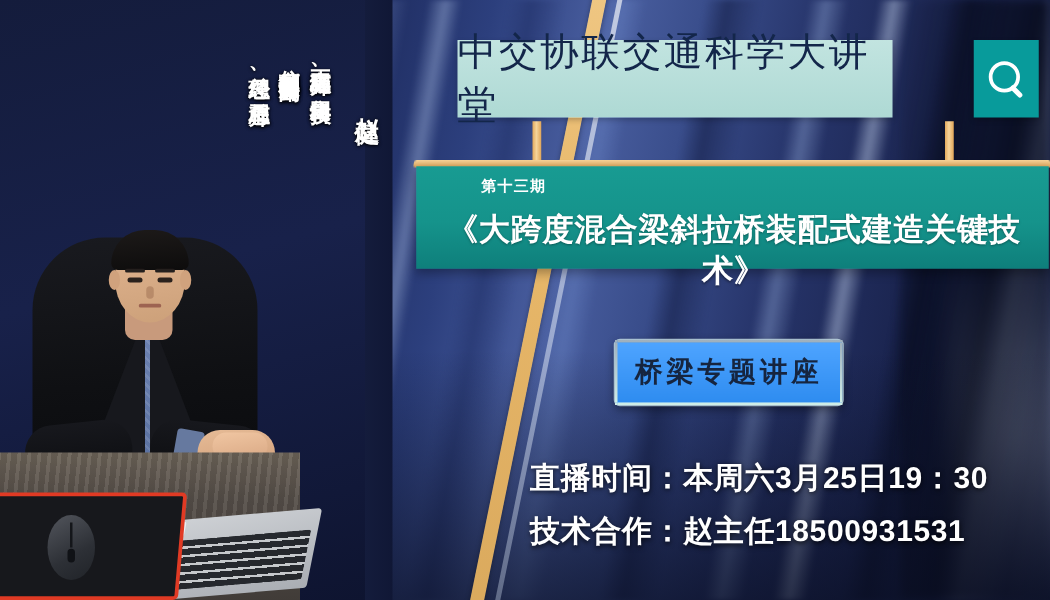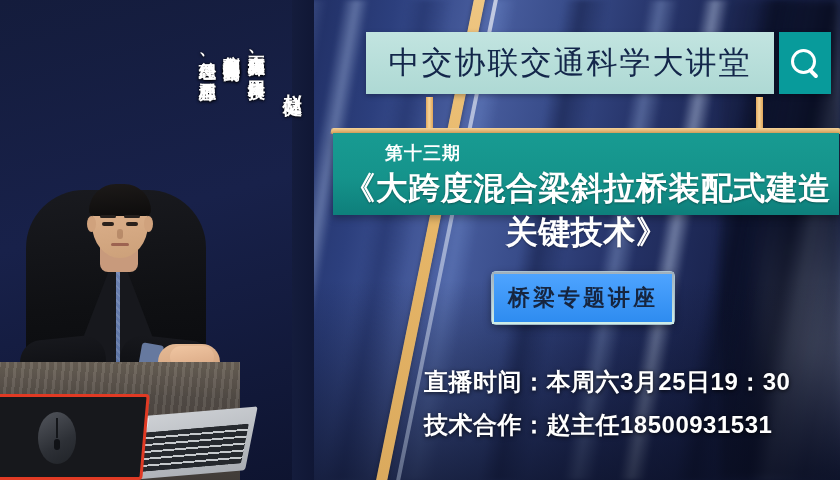--- a/index.html
+++ b/index.html
@@ -114,21 +114,21 @@
   .vtext{position:absolute;top:0;left:0;}
   .vcol{position:absolute;writing-mode:vertical-rl;text-orientation:upright;
     color:#fff;font-weight:bold;letter-spacing:1px;white-space:nowrap;
     text-shadow:0 1px 3px rgba(0,0,0,.85),0 0 1px rgba(0,0,0,.9);}
   .vcol-name{left:280px;top:78px;font-size:20px;letter-spacing:3px;}
   .vcol-1{left:245px;top:42px;font-size:17px;}
   .vcol-2{left:220px;top:42px;font-size:17px;}
   .vcol-3{left:196px;top:48px;font-size:17px;}
 
   
-  .banner-top{position:absolute;left:366px;top:32px;width:408px;height:62px;
+  .banner-top{position:absolute;left:366px;top:32px;width:348px;height:62px;
     background:linear-gradient(180deg,#c2e4e0,#aed9d4);
     display:flex;align-items:center;justify-content:center;
     box-shadow:0 2px 5px rgba(0,0,0,.28);font-family:Liberation Mono, monospace;}
   .banner-top-text{font-size:31px;color:#13264a;letter-spacing:2px;font-weight:500;}
   .search-box{position:absolute;left:779px;top:32px;width:52px;height:62px;background:#089b9b;
     display:flex;align-items:center;justify-content:center;box-shadow:0 2px 5px rgba(0,0,0,.28);}
   .search-glyph{width:30px;height:30px;position:relative;}
   .search-glyph .ring{position:absolute;left:1px;top:1px;width:19px;height:19px;border:3.5px solid #fff;border-radius:50%;}
   .search-glyph .handle{position:absolute;left:19px;top:19px;width:12px;height:3.5px;background:#fff;
     transform:rotate(45deg);transform-origin:left center;border-radius:2px;}
@@ -139,23 +139,23 @@
   .post-a{left:426px;top:97px;}
   .post-b{left:756px;top:97px;}
 
   
   .banner-main{position:absolute;left:333px;top:133px;width:506px;height:82px;
     background:linear-gradient(180deg,#189b92 0%,#15938b 55%,#0e7f7b 100%);
     box-shadow:0 3px 8px rgba(0,0,0,.32);}
   .banner-main-top{position:absolute;left:331px;top:128px;width:510px;height:6px;
     background:linear-gradient(180deg,#f6d49a,#dca257);border-radius:2px;
     transform:perspective(300px) rotateX(12deg);}
-  .issue{position:absolute;left:52px;top:8px;font-size:18px;color:#fff;font-weight:bold;letter-spacing:1px;}
+  .issue{position:absolute;left:52px;top:8px;font-size:12px;color:#fff;font-weight:bold;letter-spacing:1px;}
   .subject{position:absolute;left:8px;top:34px;width:492px;text-align:center;
-    font-size:32px;color:#fff;font-weight:bold;letter-spacing:.5px;
+    font-size:25px;color:#fff;font-weight:bold;letter-spacing:.5px;
     text-shadow:0 1px 2px rgba(0,0,0,.35);}
 
   
   .badge{position:absolute;left:492px;top:272px;width:178px;height:48px;border-radius:4px;
     background:linear-gradient(180deg,#4ea4ff,#2e8cf0);
     border:2px solid;
     border-image:linear-gradient(180deg,#9fb0bd,#cfeee8) 1;
     box-shadow:0 0 0 1px rgba(190,215,225,.85),0 3px 8px rgba(0,0,0,.45);
     display:flex;align-items:center;justify-content:center;}
   .badge-text{font-size:22px;font-weight:bold;color:#16253f;letter-spacing:3px;}

